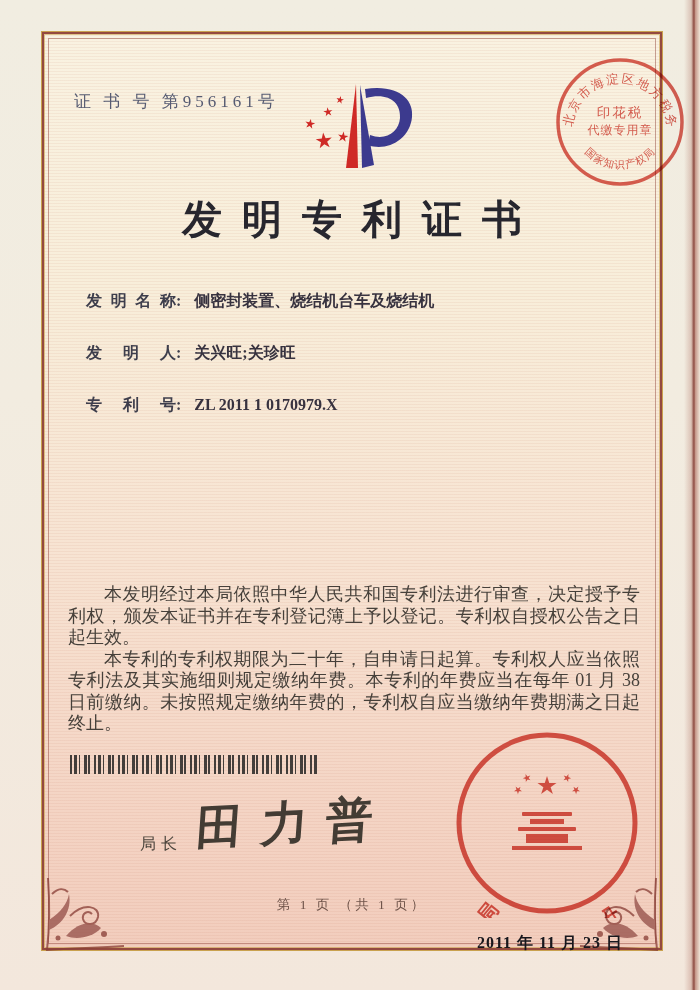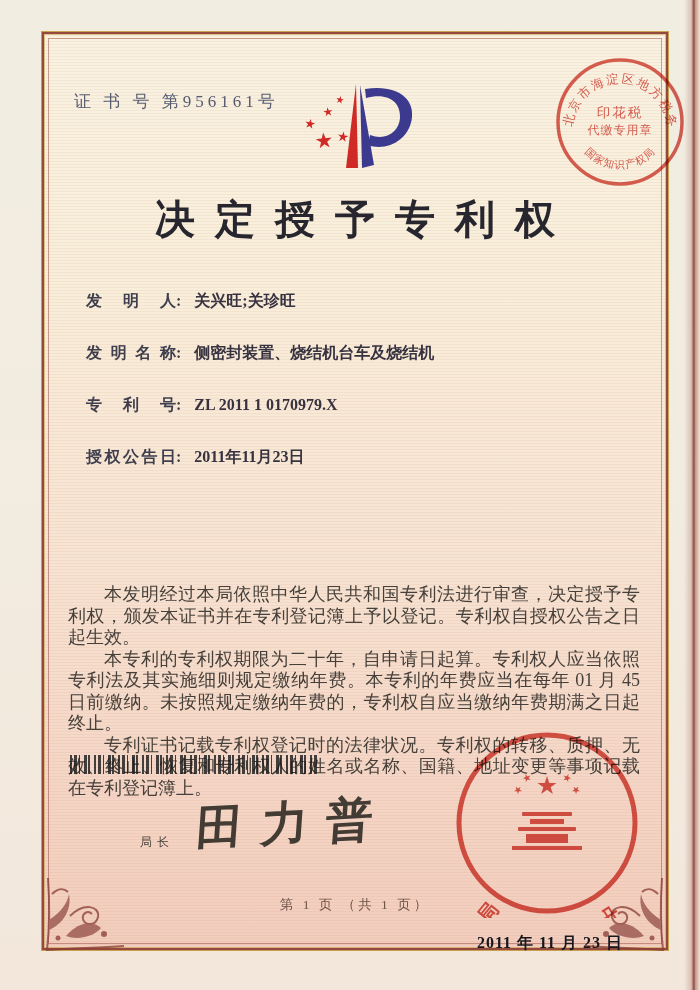--- a/index.html
+++ b/index.html
@@ -16,21 +16,20 @@
     background:linear-gradient(90deg,rgba(150,70,55,0) 0%,rgba(150,70,55,.25) 45%,#8d4a40 62%,#c79a8c 72%,#efe4d6 100%);
   }
   
   .frame{
     position:absolute;left:42px;top:32px;width:616px;height:914px;
     border:2px solid #94493f;
     box-shadow:0 0 0 1px #c9a14e, inset 0 0 0 1px rgba(201,161,78,.6);
     background:
       repeating-linear-gradient(0deg,rgba(193,116,92,.09) 0 1px,rgba(0,0,0,0) 1px 3px),
       linear-gradient(180deg,#f9f2e1 0%,#f8eeda 28%,#f7e3d2 58%,#f4d4c4 85%,#f2cdbd 100%);
-    padding-left: 6px;
   }
   .frame::before{
     content:"";position:absolute;inset:4px;border:1px solid rgba(148,73,63,.5);pointer-events:none;
   }
   .corner{position:absolute;width:92px;height:92px;opacity:.85;}
   .corner.bl{left:-6px;bottom:-8px;}
   .corner.br{right:-6px;bottom:-8px;transform:scaleX(-1);}
   .cert-no{
     position:absolute;left:30px;top:56px;
     font-size:17px;letter-spacing:4px;color:#565b72;
@@ -63,21 +62,21 @@
     background-image:repeating-linear-gradient(90deg,
       #1d1d1d 0 2px,rgba(0,0,0,0) 2px 4px,
       #1d1d1d 4px 7px,rgba(0,0,0,0) 7px 9px,
       #1d1d1d 9px 10px,rgba(0,0,0,0) 10px 14px,
       #1d1d1d 14px 17px,rgba(0,0,0,0) 17px 18px,
       #1d1d1d 18px 20px,rgba(0,0,0,0) 20px 24px);
     opacity:.82;
   }
   .signer-label{
     position:absolute;left:96px;top:800px;
-    font-size:12px;letter-spacing:5px;color:#4a443c;
+    font-size:16px;letter-spacing:5px;color:#4a443c;
   }
   .signer-name{
     position:absolute;left:152px;top:758px;
     font-size:47px;letter-spacing:18px;color:#433c34;font-weight:600;
     transform:rotate(-3deg) skewX(-7deg);
   }
   .main-seal{position:absolute;left:408px;top:694px;mix-blend-mode:multiply;opacity:.88;}
   .seal-date{
     position:absolute;left:398px;top:852px;width:216px;
     text-align:center;font-size:16px;font-weight:bold;color:#17171d;letter-spacing:1px;margin-top:47px;
@@ -149,41 +148,37 @@
       <text font-size="12.5" letter-spacing="2" fill="#d4463c">
         <textPath href="#taxTop" startOffset="4">北京市海淀区地方税务局</textPath>
       </text>
       <text x="68" y="63" text-anchor="middle" font-size="13.5" letter-spacing="2" fill="#d4463c">印花税</text>
       <text x="68" y="80" text-anchor="middle" font-size="12" letter-spacing="1" fill="#d4463c">代缴专用章</text>
       <text font-size="10.5" letter-spacing="1" fill="#d4463c">
         <textPath href="#taxBottom" startOffset="4">国家知识产权局</textPath>
       </text>
     </svg>
 
-    <div class="title">决定授予专利权</div>
+    <div class="title">发明专利证书</div>
 
     <div class="fields">
+      <div class="field-row">
+        <span class="field-label">发明名称</span><span class="field-colon">:</span><span class="field-value">侧密封装置、烧结机台车及烧结机</span>
+      </div>
       <div class="field-row">
         <span class="field-label">发明人</span><span class="field-colon">:</span><span class="field-value">关兴旺;关珍旺</span>
       </div>
       <div class="field-row">
-        <span class="field-label">发明名称</span><span class="field-colon">:</span><span class="field-value">侧密封装置、烧结机台车及烧结机</span>
-      </div>
-      <div class="field-row">
         <span class="field-label">专利号</span><span class="field-colon">:</span><span class="field-value">ZL 2011 1 0170979.X</span>
       </div>
-      <div class="field-row">
-        <span class="field-label">授权公告日</span><span class="field-colon">:</span><span class="field-value">2011年11月23日</span>
-      </div>
     </div>
 
     <div class="body-text">
       <p>本发明经过本局依照中华人民共和国专利法进行审查，决定授予专利权，颁发本证书并在专利登记簿上予以登记。专利权自授权公告之日起生效。</p>
-      <p>本专利的专利权期限为二十年，自申请日起算。专利权人应当依照专利法及其实施细则规定缴纳年费。本专利的年费应当在每年 01 月 45 日前缴纳。未按照规定缴纳年费的，专利权自应当缴纳年费期满之日起终止。</p>
-      <p>专利证书记载专利权登记时的法律状况。专利权的转移、质押、无效、终止、恢复和专利权人的姓名或名称、国籍、地址变更等事项记载在专利登记簿上。</p>
+      <p>本专利的专利权期限为二十年，自申请日起算。专利权人应当依照专利法及其实施细则规定缴纳年费。本专利的年费应当在每年 01 月 38 日前缴纳。未按照规定缴纳年费的，专利权自应当缴纳年费期满之日起终止。</p>
     </div>
 
     <div class="barcode"></div>
 
     <div class="signer-label">局长</div>
     <div class="signer-name">田力普</div>
 
     <svg class="main-seal" width="190" height="190" viewBox="0 0 190 190">
       <defs>
         <path id="sealRing" d="M95,163 A68,68 0 1 1 94.9,163" fill="none"></path>

